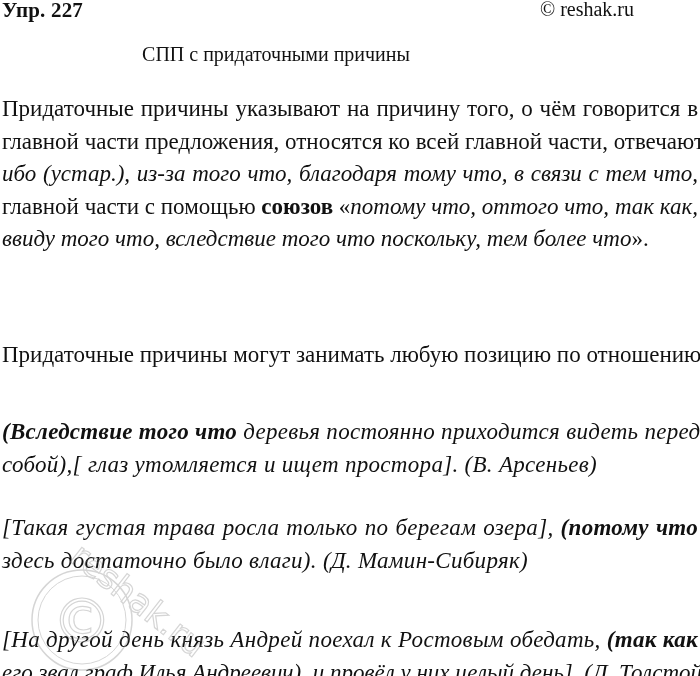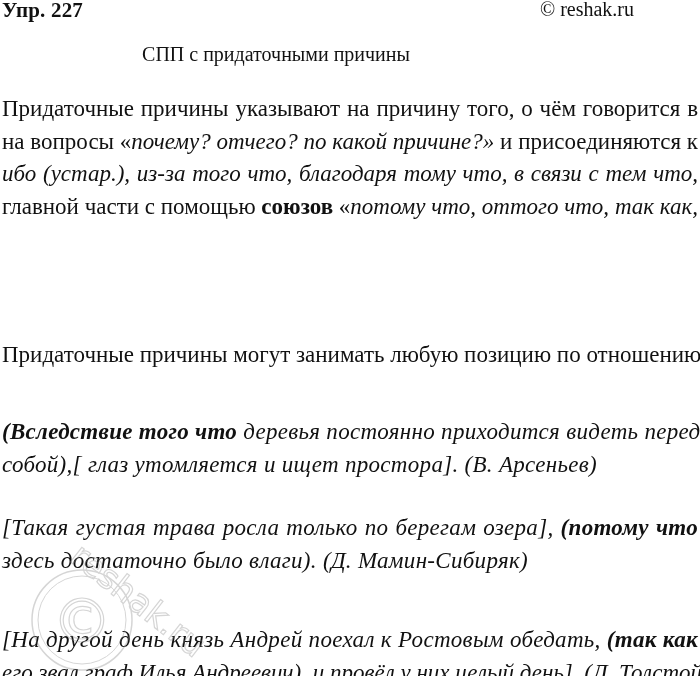--- a/index.html
+++ b/index.html
@@ -85,23 +85,24 @@
 
 <div class="header">
   <span class="ex-number">Упр. 227</span>
   <span class="copyright">© reshak.ru</span>
 </div>
 
 <div class="title">СПП с придаточными причины</div>
 
 <div class="para p1">
   <span class="line">Придаточные причины указывают на причину того, о чём говорится в</span>
-  <span class="line"><span>на вопросы «</span><i>почему? отчего? по какой причине?»</i><span> и присоединяются к</span></span>
+  <span class="line">главной части предложения, относятся ко всей главной части, отвечают</span>
   <span class="line it">ибо (устар.), из-за того что, благодаря тому что, в связи с тем что,</span>
   <span class="line"><span>главной части с помощью </span><b>союзов</b><span> «</span><i>потому что, оттого что, так как,</i></span>
+  <span class="line last"><i>ввиду того что, вследствие того что поскольку, тем более что</i><span>».</span></span>
 </div>
 
 <div class="para p2">
   <span class="line">Придаточные причины могут занимать любую позицию по отношению</span>
 </div>
 
 <div class="para ex ex1">
   <span class="line"><b>(Вследствие того что</b><span> деревья постоянно приходится видеть перед</span></span>
   <span class="line last">собой),[ глаз утомляется и ищет простора]. (В. Арсеньев)</span>
 </div>

